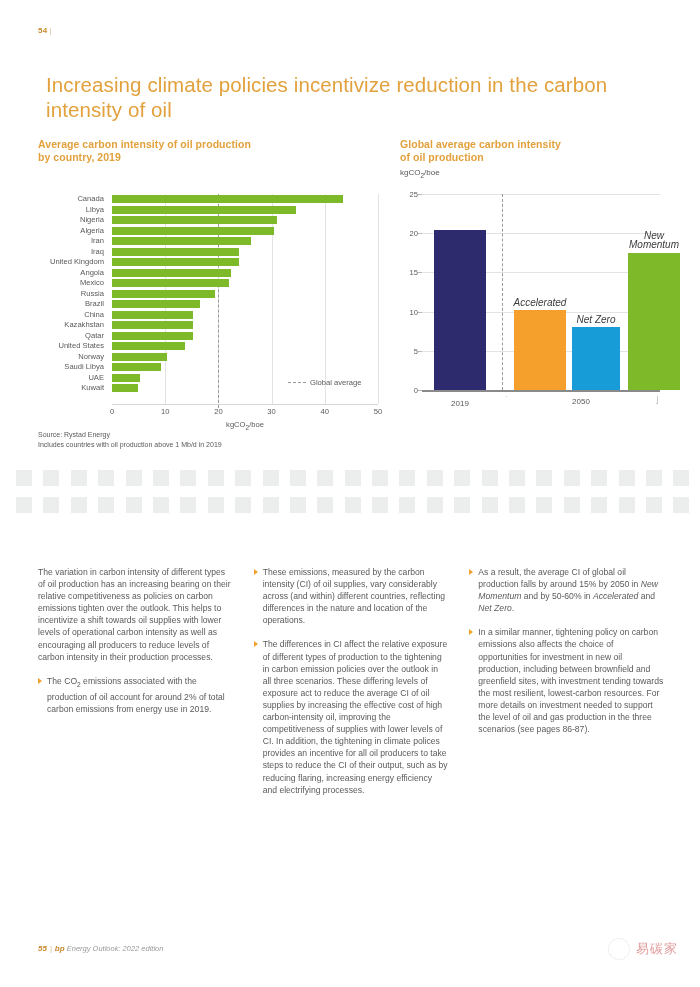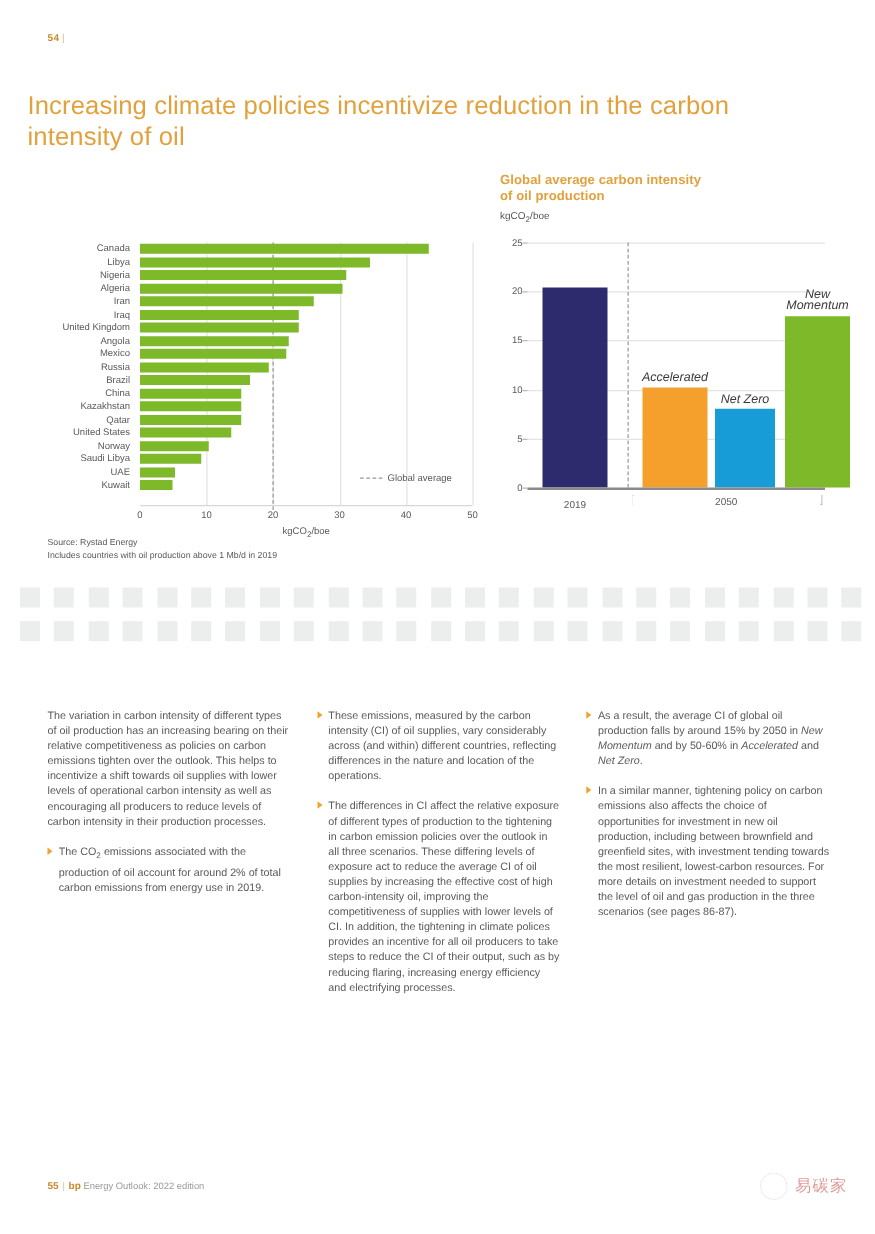--- a/index.html
+++ b/index.html
@@ -17,21 +17,21 @@
     position:absolute;right:18px;top:12px;width:200px;height:26px;
     background:#f07f13;
     border-radius:2px;
     display:flex;align-items:center;justify-content:flex-end;
     padding-right:14px;box-sizing:border-box;
     clip-path:polygon(0% 8%,4% 2%,12% 10%,22% 3%,34% 9%,47% 2%,60% 9%,72% 2%,84% 9%,94% 3%,100% 10%,100% 92%,92% 98%,80% 91%,68% 98%,55% 91%,42% 98%,30% 91%,18% 98%,8% 92%,0% 96%);
   }
   .section-tag span{color:#fff;font-size:11.5px;font-weight:bold;letter-spacing:.2px;}
 
   h1.headline{
-    position:absolute;left:22px;top:72px;margin:0;width:600px;
+    position:absolute;left:46px;top:72px;margin:0;width:600px;
     font-size:20.5px;line-height:25px;font-weight:normal;color:#e2a13c;
     letter-spacing:.1px;
   }
 
   
   .panel-title{
     position:absolute;font-size:10.5px;font-weight:bold;line-height:13px;
     color:#e2a13c;letter-spacing:.05px;
   }
   #left-title{left:38px;top:138px;width:300px;}
@@ -86,40 +86,44 @@
   .bullet{display:flex;gap:5px;margin-bottom:12px;justify-content:flex-end;}
   .bullet .tri{
     flex:0 0 auto;width:0;height:0;margin-top:3px;
     border-left:4.5px solid #f0a22e;border-top:3px solid transparent;border-bottom:3px solid transparent;
   }
   .bullet .btxt{flex:1;}
   .it{font-style:italic;}
   sub{font-size:6.5px;}
 
   
-  .folio-bot{position:absolute;left:38px;top:944px;font-size:7.5px;color:#9a9a9a;}
+  .folio-bot{position:absolute;left:38px;top:944px;font-size:7.5px;color:#9a9a9a;font-style:italic;}
   .folio-bot b.num{color:#c98a2e;font-size:8px;}
   .folio-bot .sep{color:#d8b98a;margin:0 3px;}
   .folio-bot b.bp{color:#c98a2e;font-size:8px;}
   .wm{position:absolute;right:22px;top:938px;display:flex;align-items:center;gap:6px;opacity:.45;}
   .wm-icon{width:20px;height:20px;border-radius:50%;border:1px dotted #b9b9b9;}
   .wm-txt{font-size:13px;color:#b91c1c;letter-spacing:1px;}
 </style>
 </head>
 <body>
 
 <div class="page">
 
   <div class="folio-top">
     <span>54</span><span class="bar">|</span>
   </div>
 
 
   <h1 class="headline">Increasing climate policies incentivize reduction in the carbon intensity of oil</h1>
 
+  <div class="panel-title" id="left-title">
+    <span>Average carbon intensity of oil production</span><br>
+    <span>by country, 2019</span>
+  </div>
 
   <div class="panel-title" id="right-title">
     <span>Global average carbon intensity</span><br>
     <span>of oil production</span>
   </div>
   <div class="axis-unit" id="right-unit">
     <span>kgCO</span><sub>2</sub><span>/boe</span>
   </div>
 
   <div id="left-chart">

